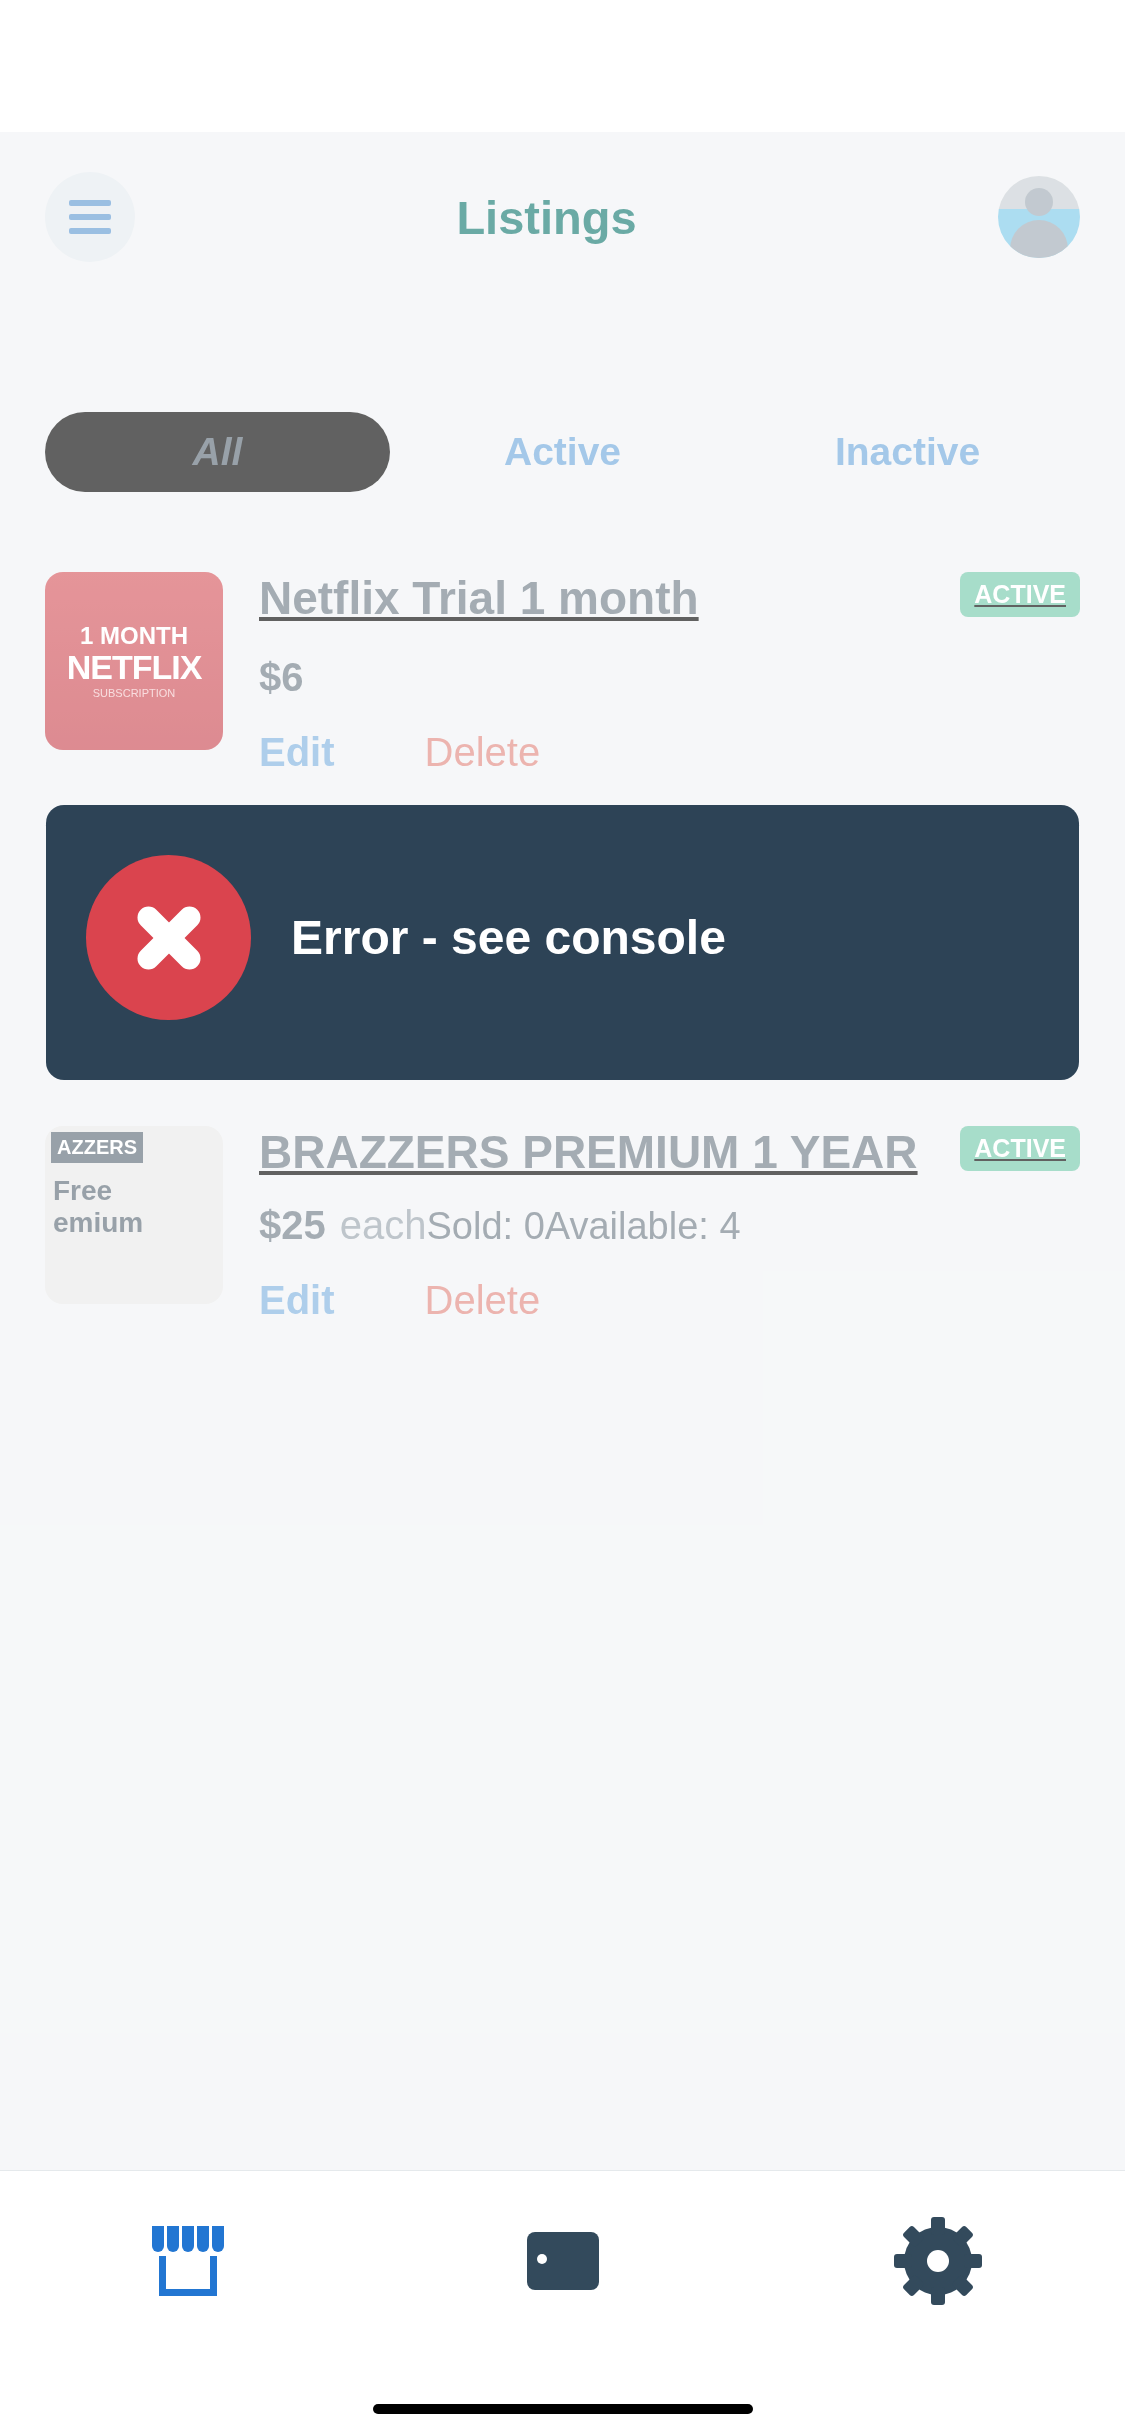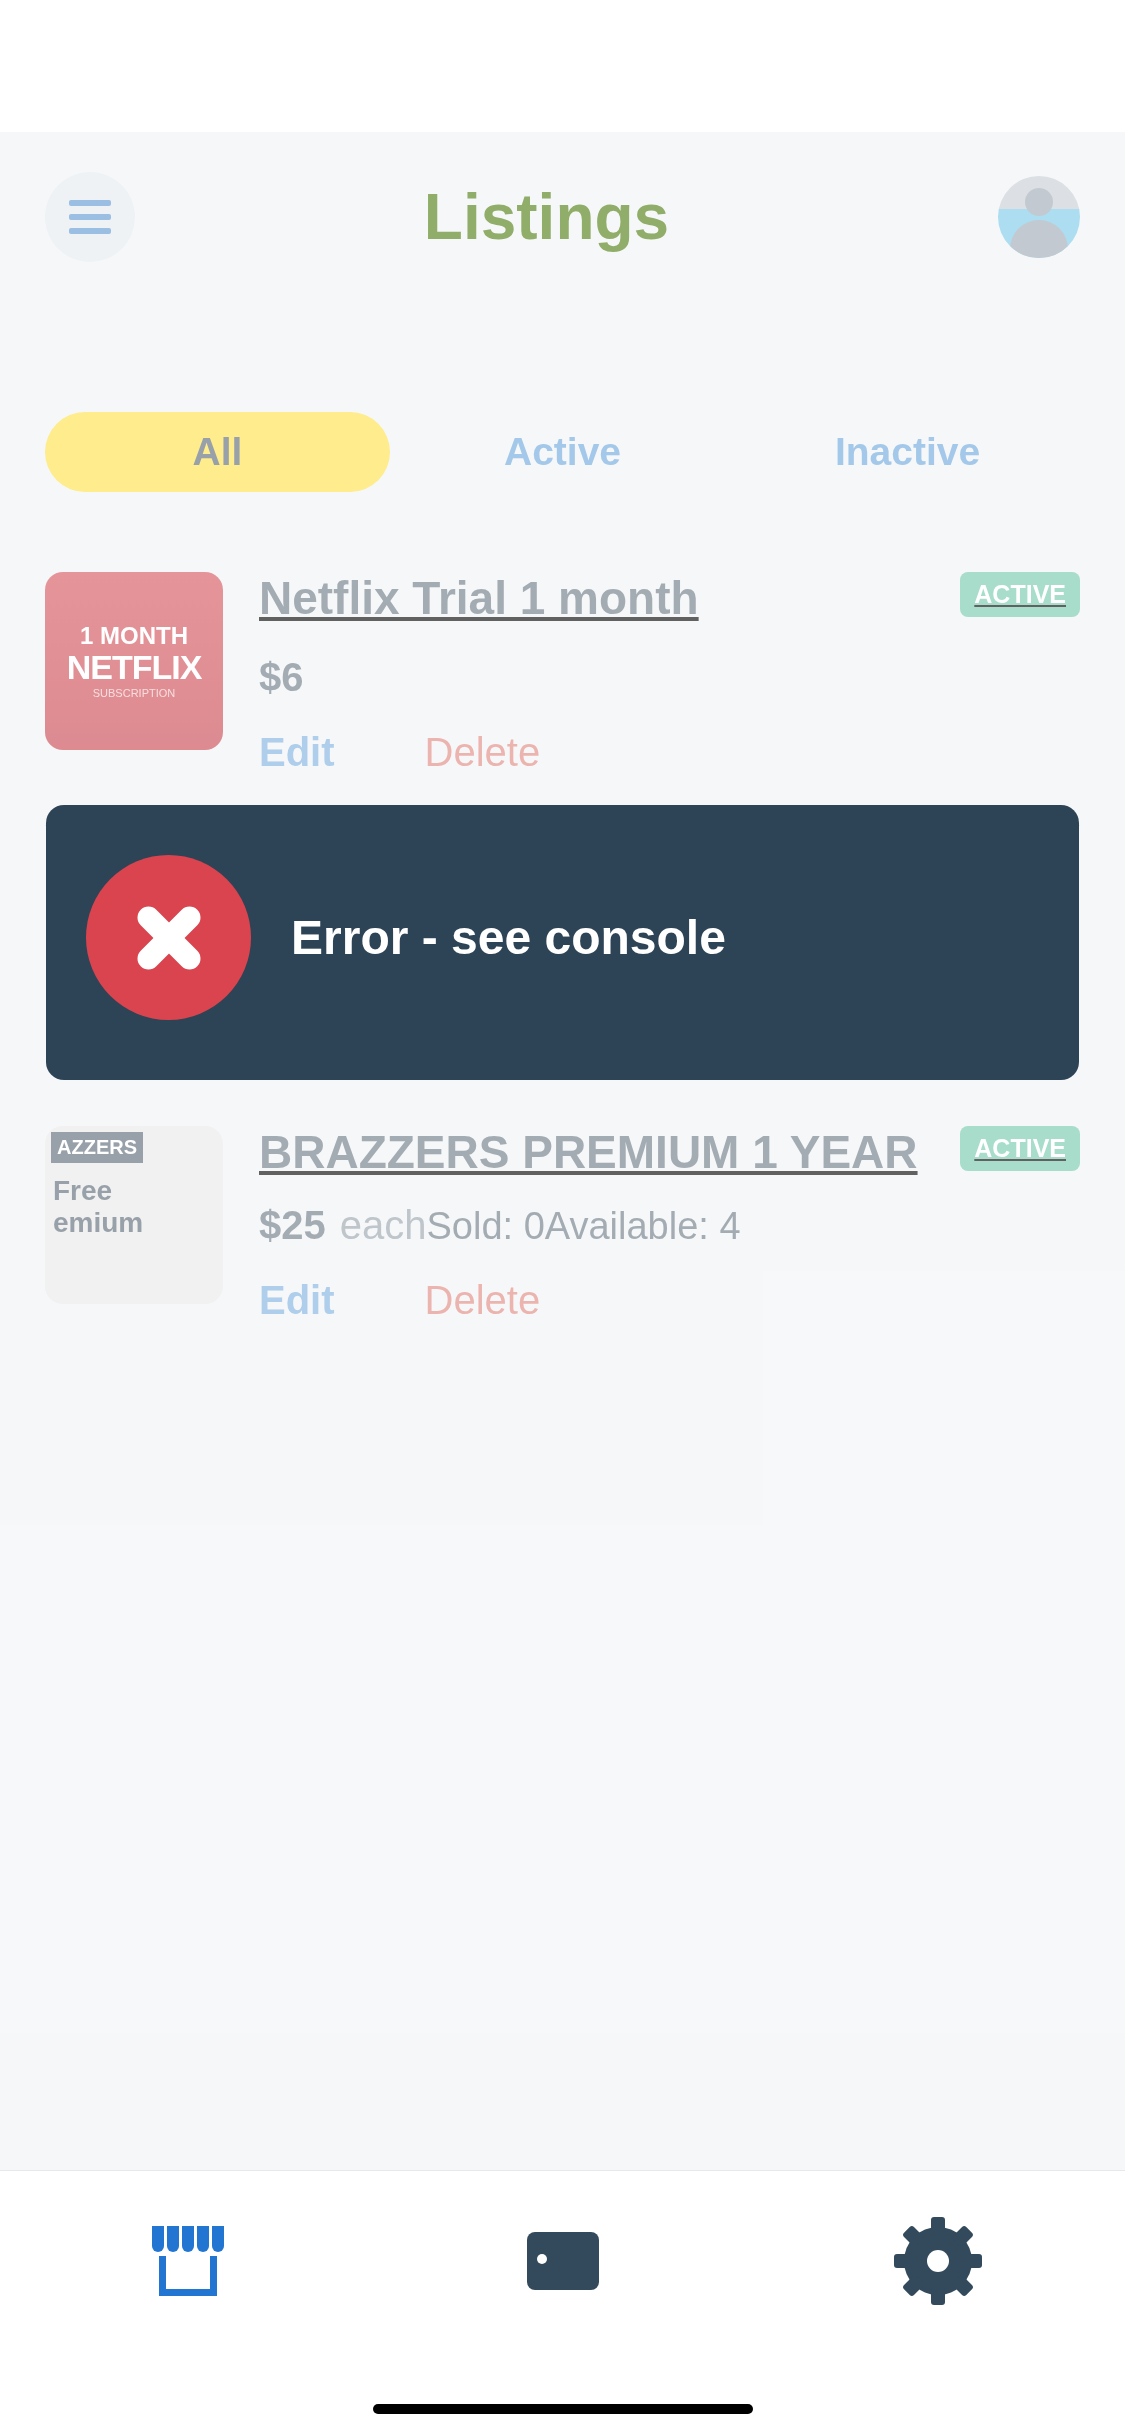--- a/index.html
+++ b/index.html
@@ -40,23 +40,23 @@
       flex-direction: column;
       gap: 8px;
     }
     .menu-icon span {
       width: 42px;
       height: 6px;
       background: #5d98d1;
       border-radius: 2px;
     }
     .page-title {
-      font-size: 64px;
-      font-weight: 700;
-      color: #4d7c0f;
+      font-size: 47px;
+      font-weight: 700;
+      color: #0f766e;
       flex: 1;
       text-align: center;
       margin-left: -40px;
     }
     .avatar {
       width: 82px;
       height: 82px;
       border-radius: 50%;
       background: linear-gradient(180deg, #c7ced3 0%, #c7ced3 40%, #7ac8e8 40%, #7ac8e8 100%);
       position: relative;
@@ -92,23 +92,24 @@
     }
     .tab {
       flex: 1;
       text-align: center;
       font-size: 39px;
       font-weight: 600;
       padding: 18px 0;
       color: #6ca7db;
     }
     .tab.active {
-      background: #fde047;
+      background: #000000;
       color: #5a6874;
       border-radius: 45px;
+      font-style: italic;
     }
     .listing {
       display: flex;
       gap: 36px;
       padding-bottom: 50px;
       border-bottom: 1px solid #dce1e5;
       margin-bottom: 40px;
     }
     .listing-img {
       width: 178px;

